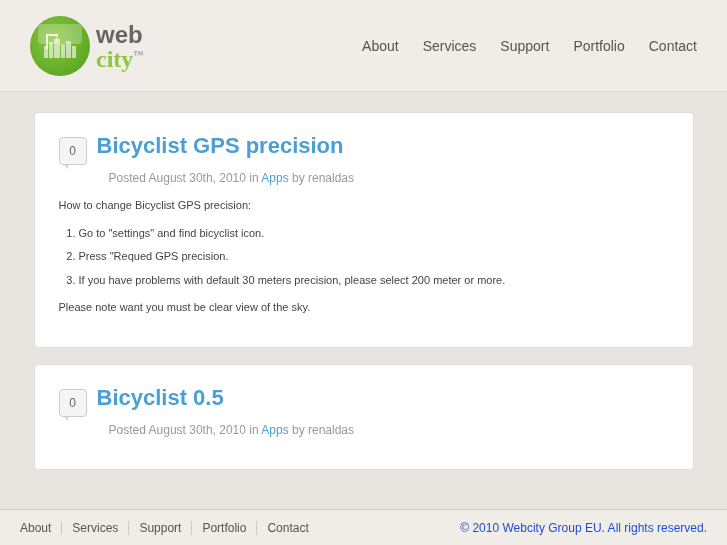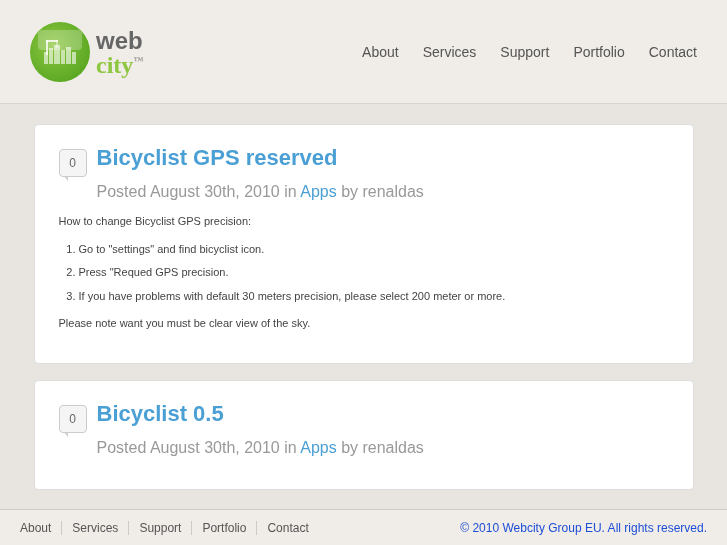--- a/index.html
+++ b/index.html
@@ -8,21 +8,21 @@
       font-size: 14px;
       background: #e8e4df;
       color: #333;
       min-height: 545px;
     }
 
     
     #header {
       background: #f0ece7;
       border-bottom: 1px solid #d8d4cf;
-      height: 104px;
+      height: 92px;
       display: flex;
       align-items: center;
       justify-content: space-between;
       padding: 0 30px;
     }
     #logo {
       display: flex;
       align-items: center;
     }
     .logo-circle {
@@ -123,24 +123,24 @@
       color: #4a9fd4;
       line-height: 1.2;
     }
     .post-title a {
       color: #4a9fd4;
       text-decoration: none;
     }
 
     .post-meta {
       font-family: Arial, sans-serif;
-      font-size: 16px;
+      font-size: 12px;
       color: #999;
       margin-bottom: 12px;
-      margin-left: 38px;
+      margin-left: 50px;
     }
     .post-meta a {
       color: #4a9fd4;
       text-decoration: none;
     }
 
     .post-body {
       font-family: Arial, sans-serif;
       font-size: 11px;
       color: #444;
@@ -239,21 +239,21 @@
 </div>
 
 <div id="main">
 
   <div class="post">
     <div class="post-header">
       <div class="comment-badge">
         <span>0</span>
       </div>
       <h2 class="post-title">
-        <a href="#">Bicyclist GPS reserved</a>
+        <a href="#">Bicyclist GPS precision</a>
       </h2>
     </div>
     <div class="post-meta">
       <span>Posted August 30th, 2010 in </span><a href="#">Apps</a><span> by renaldas</span>
     </div>
     <div class="post-body">
       <p>How to change Bicyclist GPS precision:</p>
       <ol>
         <li>Go to "settings" and find bicyclist icon.</li>
         <li>Press "Requed GPS precision.</li>

